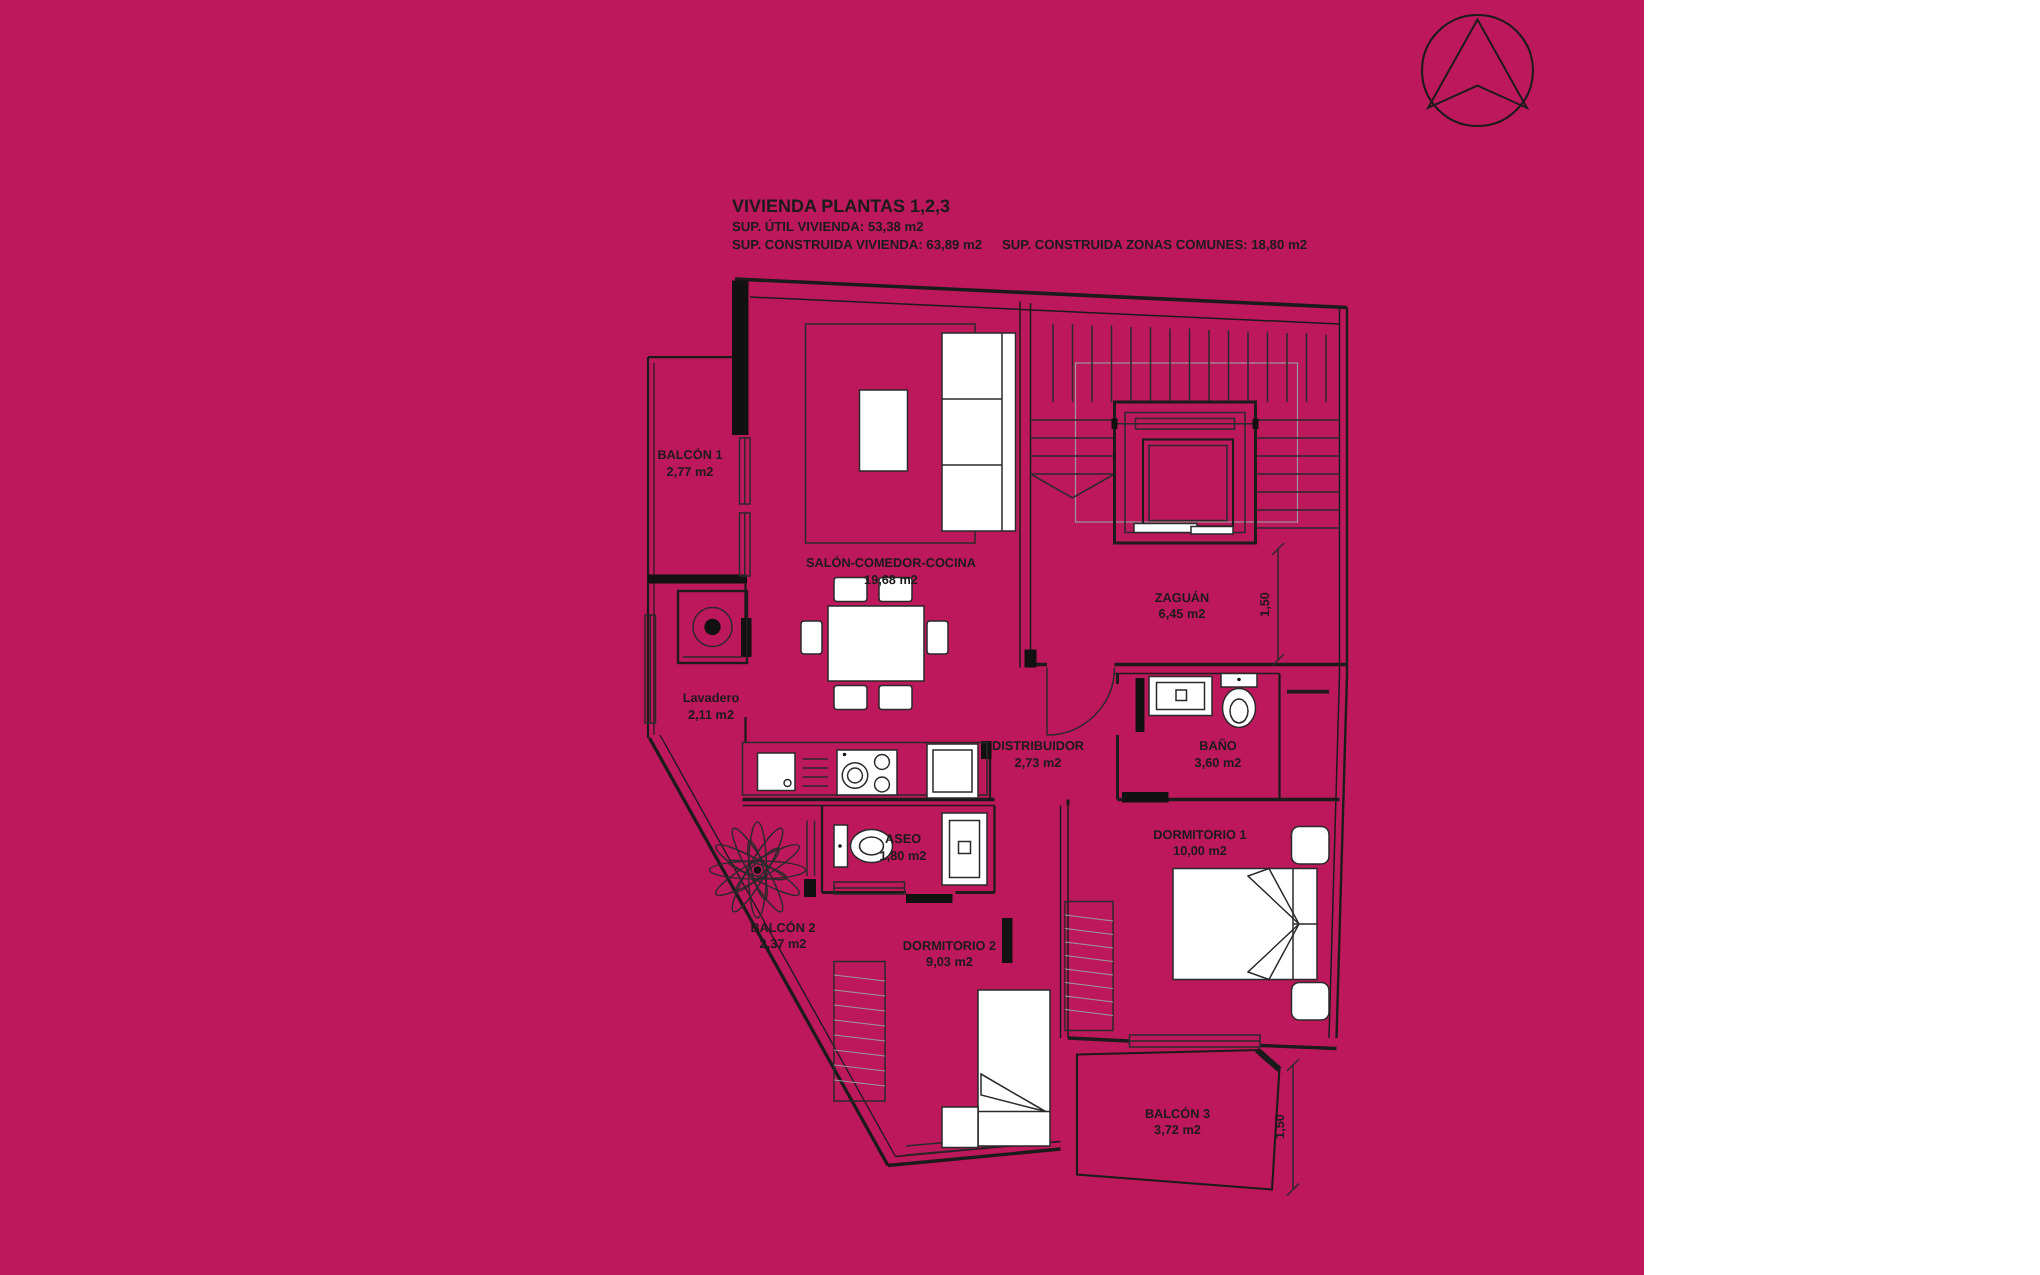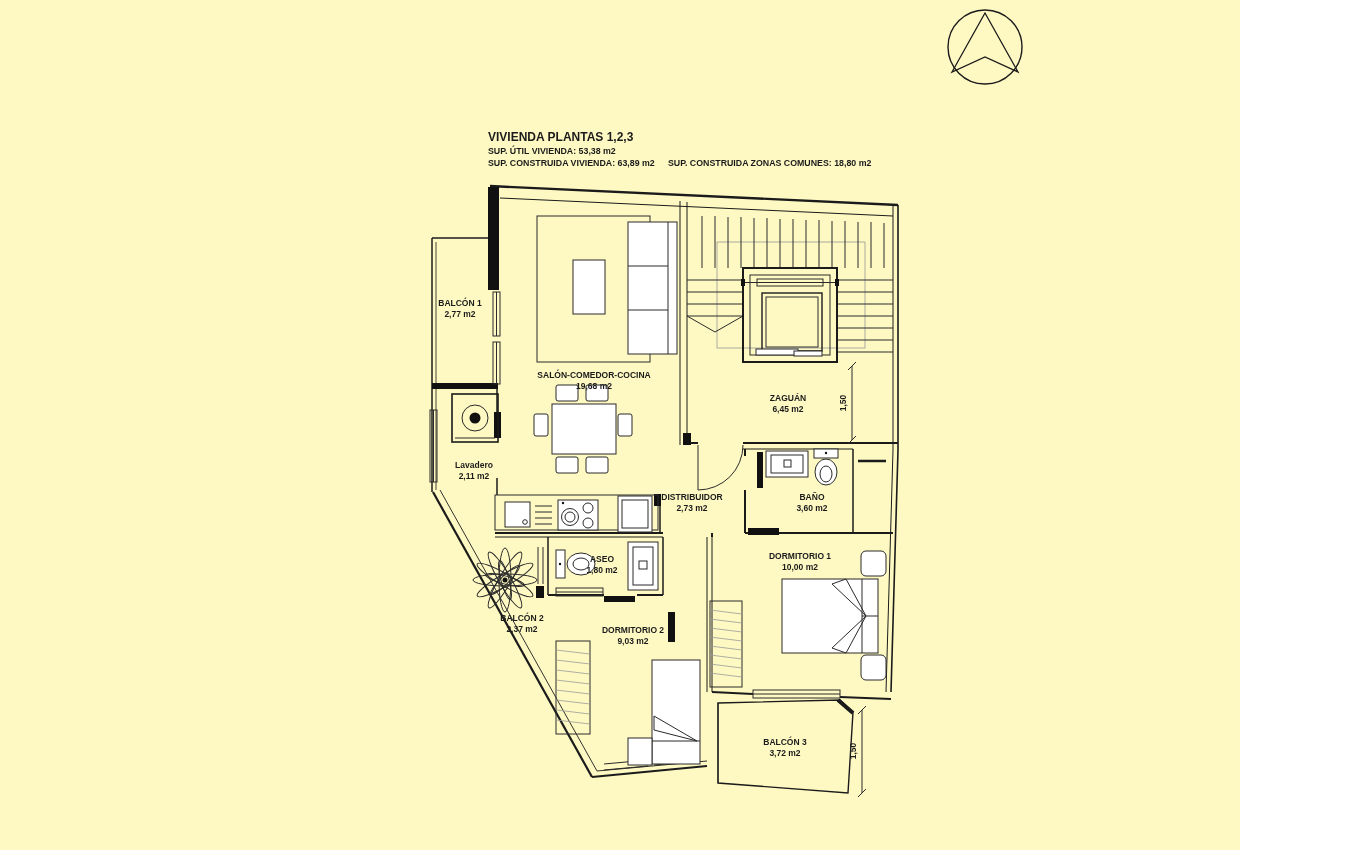--- a/index.html
+++ b/index.html
@@ -1,16 +1,16 @@
 <!DOCTYPE html>
 <html><head>
 <meta charset="utf-8">
 <style>
   html,body{margin:0;padding:0;background:#ffffff;width:1360px;height:850px;overflow:hidden;}
-  #stage{position:relative;width:1240px;height:850px;background:#fef9c3;font-family:"Liberation Sans",sans-serif;}
+  #stage{position:relative;width:1096px;height:850px;background:#be185d;font-family:"Liberation Sans",sans-serif;}
   svg{position:absolute;left:0;top:0;}
   text{font-family:"Liberation Sans",sans-serif;fill:#1b1b1b;}
   .room-name{font-size:8.5px;font-weight:bold;text-anchor:middle;}
   .room-area{font-size:8.5px;font-weight:bold;text-anchor:middle;}
   .title-main{font-size:12px;font-weight:bold;}
   .title-sub{font-size:8.8px;font-weight:bold;}
   .dim-label{font-size:8.5px;font-weight:bold;text-anchor:middle;}
   .wall{stroke:#1b1b1b;fill:none;}
   .thin{stroke:#2a2a2a;fill:none;stroke-width:1;}
   .furn{stroke:#2a2a2a;fill:#ffffff;stroke-width:1;}

